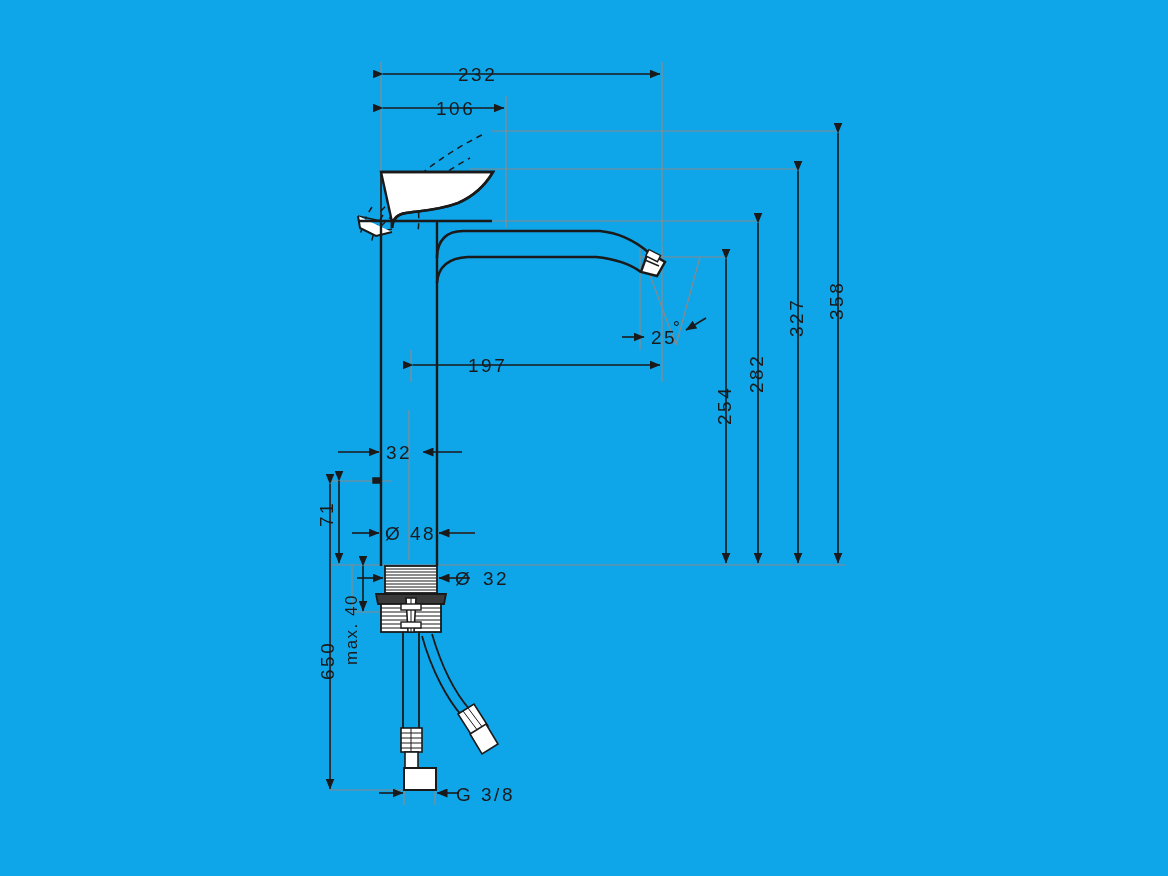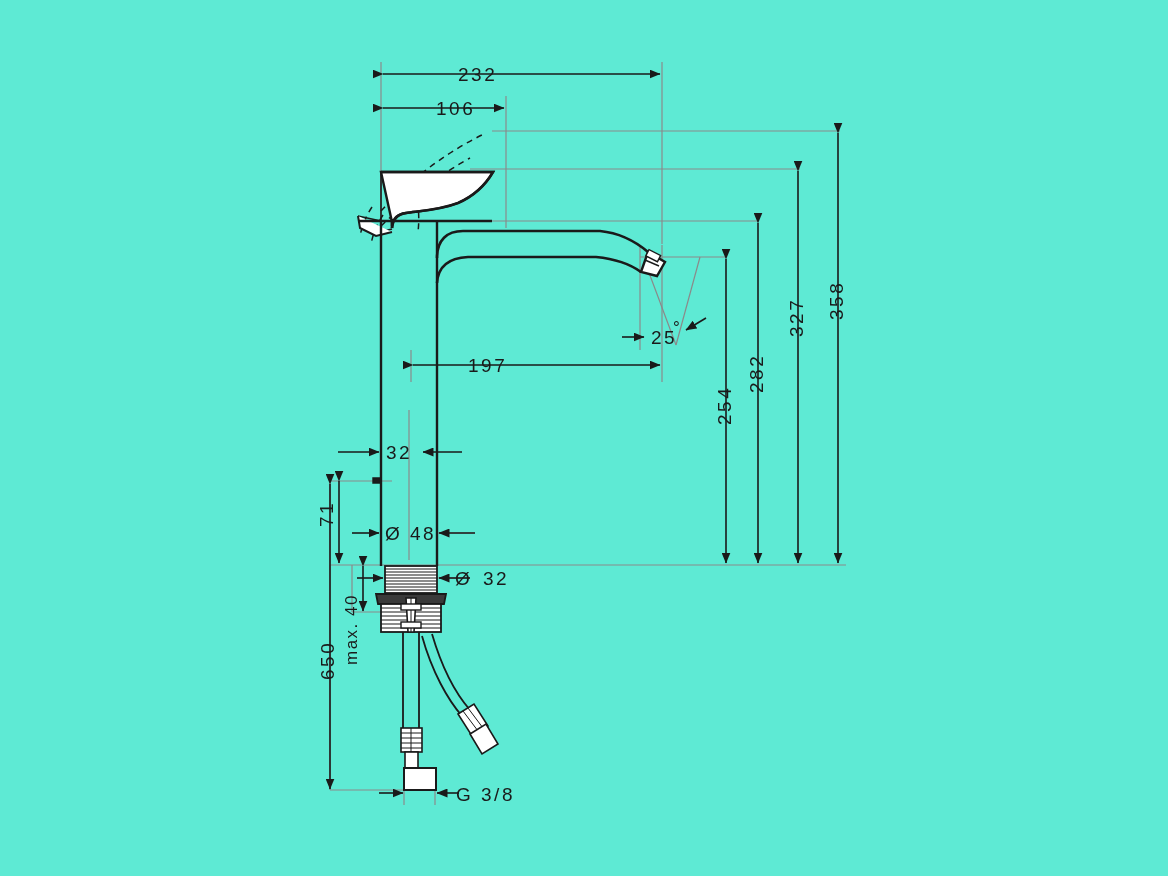--- a/index.html
+++ b/index.html
@@ -1,21 +1,21 @@
 <!DOCTYPE html>
 <html><head>
 <meta charset="utf-8">
 <title>Technical Drawing</title>
 <style>
   html,body{margin:0;padding:0;background:#ffffff;}
   body{
     font-family:"Liberation Sans","DejaVu Sans",sans-serif;
     width:1168px;height:876px;overflow:hidden;
   }
-  #sheet{position:relative;width:1168px;height:876px;background:#5eead4;}
+  #sheet{position:relative;width:1168px;height:876px;background:#0ea5e9;}
   svg#drawing{display:block;width:1168px;height:876px;}
   .dimtext{
     font-family:"Liberation Sans","DejaVu Sans",sans-serif;
     font-size:19px;
     letter-spacing:2.5px;
     fill:#1a1a1a;
   }
   .dimtext.small{font-size:17px;letter-spacing:1.5px;}
 </style>
 </head>

